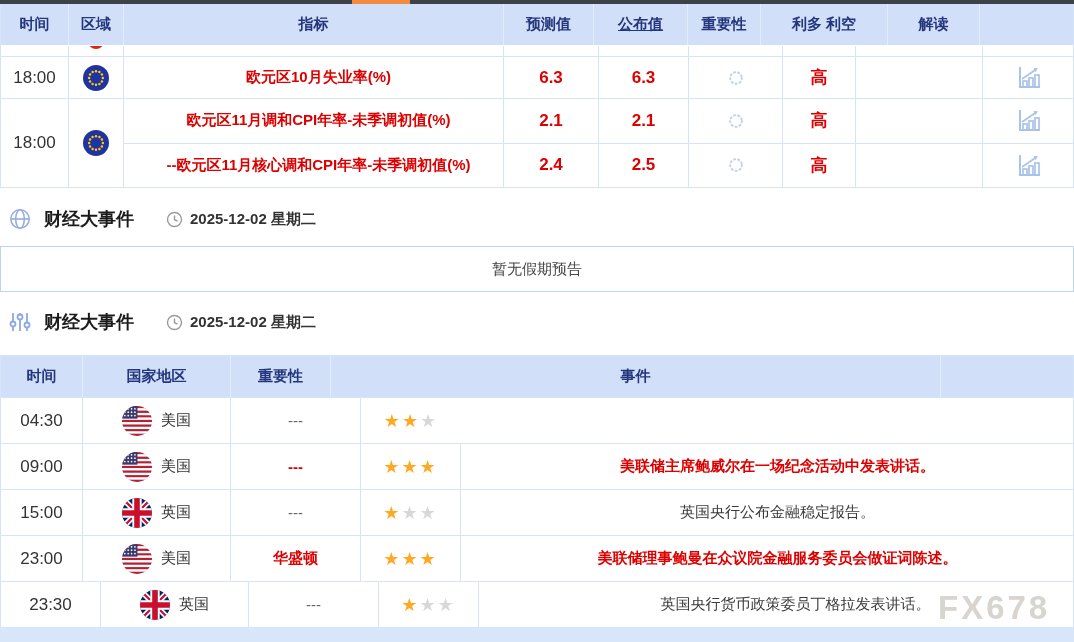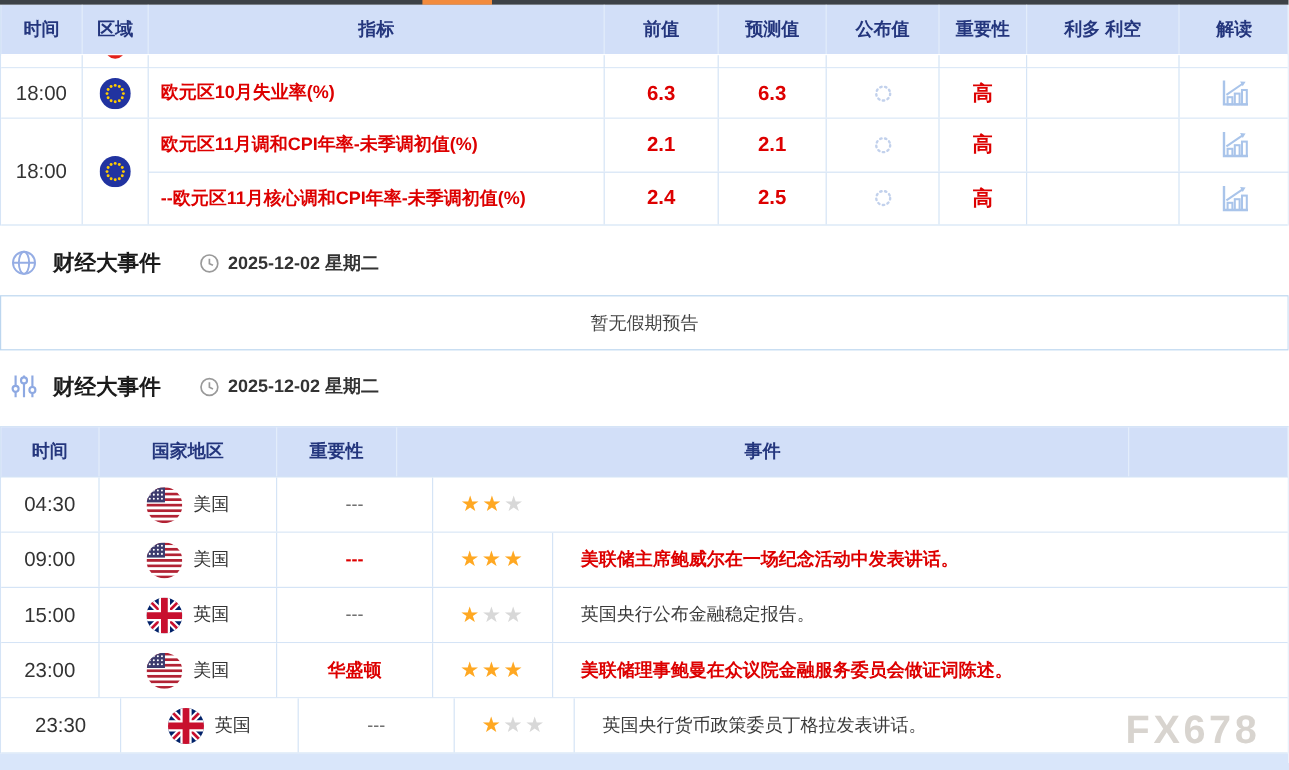--- a/index.html
+++ b/index.html
@@ -12,21 +12,21 @@
   .tbl{position:absolute;left:0;width:1074px;box-sizing:border-box;}
   .row{display:flex;box-sizing:border-box;}
   .c{display:flex;align-items:center;justify-content:center;box-sizing:border-box;
      flex:0 0 auto;border-right:1px solid #d5e4f6;overflow:hidden;}
   .c:last-child{border-right:none;}
   .hdr{background:#d2dff8;}
   .hdr .c{border-right:1px solid #e3edfb;color:#24367d;font-weight:bold;font-size:15px;}
   .bodyrow{background:#fff;border-bottom:1px solid #d5e4f6;}
   .red{color:#dd0000;font-weight:bold;}
   .txt15{font-size:17px;}
-  .left{justify-content:flex-start;}
+  .left{justify-content:center;}
   
   #indTable{top:4px;border-left:1px solid #d5e4f6;border-right:1px solid #d5e4f6;}
   #indTable .hdr{height:42px;border-bottom:1px solid #fff;}
   .sliver{height:11px;background:#fff;border-bottom:1px solid #d5e4f6;}
   .sliver .c{position:relative;border-right:1px solid #d5e4f6;}
   .cutflag{position:absolute;top:-13px;left:50%;margin-left:-8px;width:16px;height:16px;
            border-radius:50%;background:#e32119;}
   .dblwrap{display:flex;flex-direction:column;flex:1 1 auto;}
   .subrow{display:flex;border-bottom:1px solid #d5e4f6;}
   .subrow:last-child{border-bottom:none;}
@@ -72,27 +72,24 @@
       <div class="row hdr" style="height: 42px;">
         <div class="c" style="width: 68px;">
           <span>时间</span>
         </div>
         <div class="c" style="width: 55px; text-align: right;">
           <span>区域</span>
         </div>
         <div class="c" style="width: 380px;">
           <span>指标</span>
         </div>
-        <div class="c" style="width: 95px;">
-          <span>前值</span>
-        </div>
         <div class="c" style="width: 90px;">
           <span>预测值</span>
         </div>
-        <div class="c" style="width: 94px;">
+        <div class="c" style="width: 94px; text-decoration: underline;">
           <span>公布值</span>
         </div>
         <div class="c" style="width: 73px;">
           <span>重要性</span>
         </div>
         <div class="c" style="width: 127px;">
           <span>利多 利空</span>
         </div>
         <div class="c" style="width: 92px;">
           <span>解读</span>

